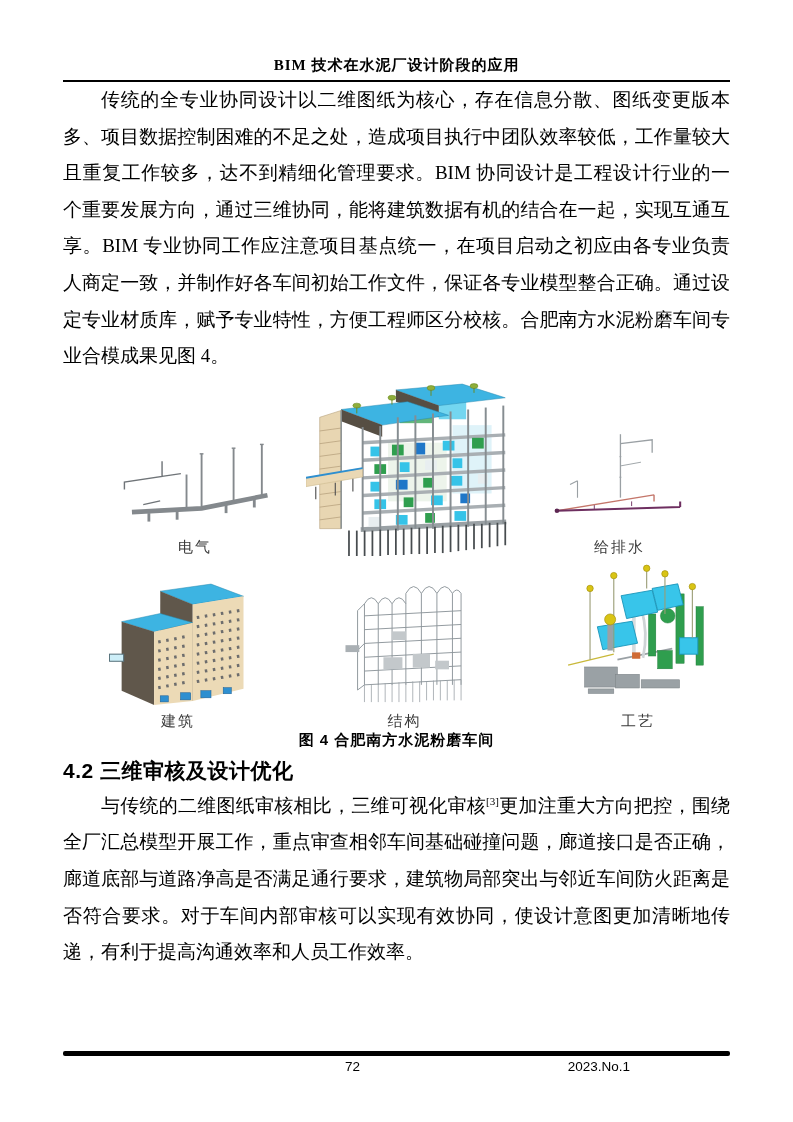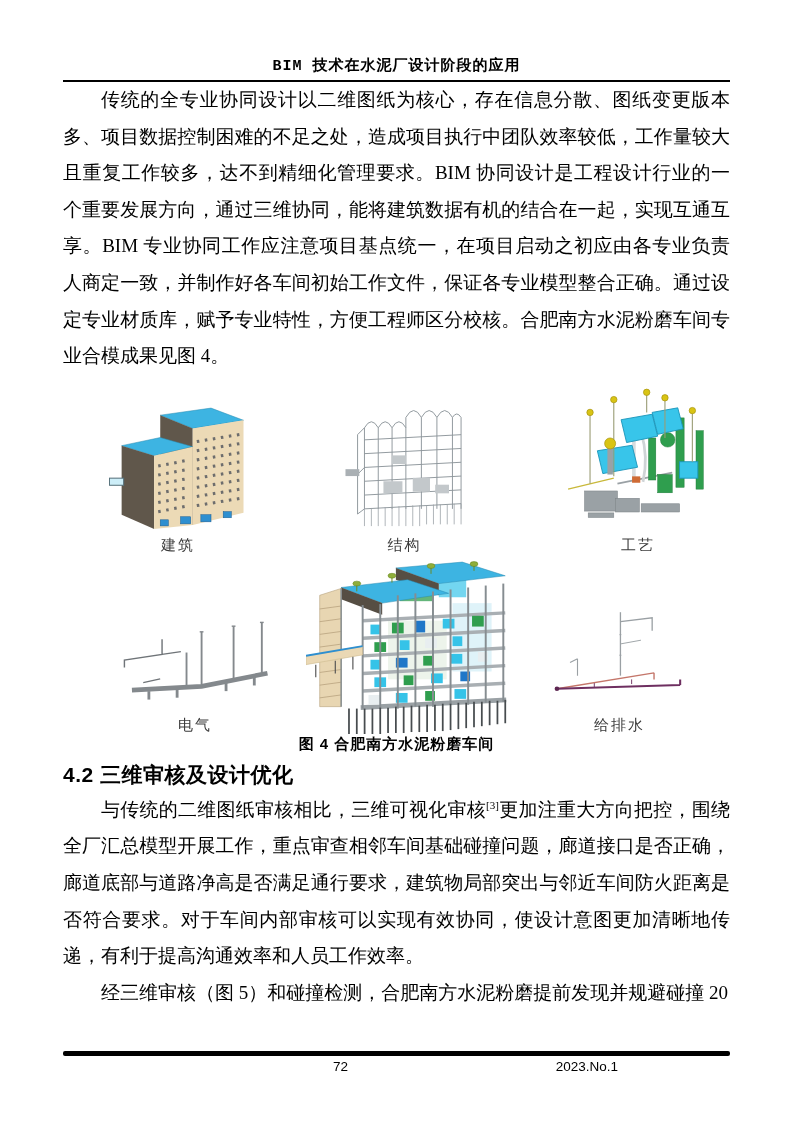--- a/index.html
+++ b/index.html
@@ -1,192 +1,56 @@
 <!DOCTYPE html>
 <html><head>
 <meta charset="utf-8">
 <style>
   html,body{margin:0;padding:0;}
   body{width:793px;height:1122px;background:#ffffff;position:relative;overflow:hidden;
        font-family:"Liberation Serif", serif;color:#000;}
   .content{position:absolute;left:63px;top:0;width:667px;}
   .header{padding-top:56px;padding-bottom:5px;border-bottom:2.5px solid #000;
-          text-align:center;font-family:Liberation Mono, monospace;
+          text-align:center;font-family:Liberation Serif, serif;
           font-size:15px;font-weight:600;letter-spacing:1px;}
   h2.sec{font-family:"Liberation Sans",sans-serif;font-size:21px;font-weight:bold;
          letter-spacing:.5px;margin:7px 0 3px 0;}
   p.body{font-size:19px;line-height:36.6px;text-align:justify;text-indent:2em;margin:0;}
   p.body sup{font-size:11px;line-height:0;}
   .figure{margin-top:6px;}
   .fig-row{display:flex;justify-content:space-between;align-items:flex-end;}
   .row1{padding:4px 16px 0 46px;}
   .row2{padding:2px 38px 0 52px;margin-top:4px;}
   .fig-cell{text-align:center;}
   .fig-label{font-size:15px;color:#3a3a3a;margin-top:3px;letter-spacing:2px;}
   .combined-cell{margin-bottom:-4px;}
   .caption{text-align:center;font-family:"Liberation Sans",sans-serif;font-weight:bold;
            font-size:15px;letter-spacing:1px;}
   .footer-rule{position:absolute;left:63px;top:1051px;width:667px;height:4.5px;
                background:#000;border-radius:2px;}
-  .footer{position:absolute;left:0;top:1059px;width:681px;
+  .footer{position:absolute;left:12px;top:1059px;width:681px;
           font-family:"Liberation Sans",sans-serif;font-size:13.5px;}
   .footer .page-num{display:block;text-align:center;}
   .footer .issue{position:absolute;right:63px;top:0;}
   svg{display:block;margin:0 auto;}
 </style>
 </head>
 <body>
 
 <div class="page">
   <div class="content">
 
     <div class="header">
       <span>BIM 技术在水泥厂设计阶段的应用</span>
     </div>
 
 
     <p class="body">传统的全专业协同设计以二维图纸为核心，存在信息分散、图纸变更版本多、项目数据控制困难的不足之处，造成项目执行中团队效率较低，工作量较大且重复工作较多，达不到精细化管理要求。BIM 协同设计是工程设计行业的一个重要发展方向，通过三维协同，能将建筑数据有机的结合在一起，实现互通互享。BIM 专业协同工作应注意项目基点统一，在项目启动之初应由各专业负责人商定一致，并制作好各车间初始工作文件，保证各专业模型整合正确。通过设定专业材质库，赋予专业特性，方便工程师区分校核。合肥南方水泥粉磨车间专业合模成果见图 4。</p>
 
     <div class="figure">
-
-      <div class="fig-row row1">
-
-        <div class="fig-cell">
-          <svg width="138" height="130" viewBox="0 0 135 128">
-            <polygon points="50,12 100,5 132,17 82,25" fill="#3db4e2" stroke="#2a8ab0" stroke-width="0.5"></polygon>
-            <polygon points="50,12 82,25 82,120 50,106" fill="#60574b"></polygon>
-            <polygon points="82,25 132,17 132,108 82,120" fill="#ecdab6"></polygon>
-            <polygon points="12,42 50,34 82,43 44,52" fill="#3db4e2" stroke="#2a8ab0" stroke-width="0.5"></polygon>
-            <polygon points="12,42 44,52 44,124 12,110" fill="#60574b"></polygon>
-            <polygon points="44,52 82,43 82,120 44,124" fill="#ecdab6"></polygon>
-            <g stroke="#6d6d6d" stroke-width="3" stroke-dasharray="2.5 5.5">
-              <line x1="86" y1="38" x2="128" y2="31"></line>
-                <line x1="86" y1="47" x2="128" y2="40"></line>
-              <line x1="86" y1="56" x2="128" y2="49"></line>
-                <line x1="86" y1="65" x2="128" y2="58"></line>
-              <line x1="86" y1="74" x2="128" y2="67"></line>
-                <line x1="86" y1="83" x2="128" y2="76"></line>
-              <line x1="86" y1="92" x2="128" y2="85"></line>
-                <line x1="86" y1="101" x2="128" y2="94"></line>
-              <line x1="48" y1="62" x2="79" y2="56"></line>
-                <line x1="48" y1="71" x2="79" y2="65"></line>
-              <line x1="48" y1="80" x2="79" y2="74"></line>
-                <line x1="48" y1="89" x2="79" y2="83"></line>
-              <line x1="48" y1="98" x2="79" y2="92"></line>
-                <line x1="48" y1="107" x2="79" y2="101"></line>
-            </g>
-            <rect x="0" y="74" width="14" height="7" fill="#cdeef8" stroke="#55707a" stroke-width="1"></rect>
-            <g fill="#2e8fd0" stroke="#1a5d92" stroke-width="0.5">
-              <rect x="50" y="115" width="8" height="6"></rect>
-                <rect x="70" y="112" width="10" height="7"></rect>
-              <rect x="90" y="110" width="10" height="7"></rect>
-                <rect x="112" y="107" width="8" height="6"></rect>
-            </g>
-          </svg>
-          <div class="fig-label">建筑</div>
-        </div>
-
-        <div class="fig-cell">
-          <svg width="138" height="138" viewBox="0 0 150 160">
-            <g stroke="#8d959b" stroke-width="1.1" fill="none">
-              <path d="M28,38 Q36,24 44,38 M44,38 Q52,24 60,38 M60,38 Q68,24 76,38"></path>
-              <path d="M76,26 Q85,10 94,26 M94,26 Q103,10 112,26 M112,26 Q121,10 130,26 M130,26 Q135,18 140,26"></path>
-              <line x1="28" y1="38" x2="28" y2="132"></line>
-                <line x1="44" y1="38" x2="44" y2="132"></line>
-              <line x1="60" y1="38" x2="60" y2="132"></line>
-                <line x1="76" y1="26" x2="76" y2="132"></line>
-              <line x1="94" y1="26" x2="94" y2="132"></line>
-                <line x1="112" y1="26" x2="112" y2="132"></line>
-              <line x1="130" y1="26" x2="130" y2="132"></line>
-                <line x1="140" y1="26" x2="140" y2="132"></line>
-              <line x1="28" y1="52" x2="140" y2="46"></line>
-                <line x1="28" y1="68" x2="140" y2="62"></line>
-              <line x1="28" y1="84" x2="140" y2="78"></line>
-                <line x1="28" y1="100" x2="140" y2="94"></line>
-              <line x1="28" y1="116" x2="140" y2="110"></line>
-                <line x1="28" y1="132" x2="140" y2="126"></line>
-              <line x1="20" y1="46" x2="20" y2="138"></line>
-                <line x1="20" y1="46" x2="28" y2="38"></line>
-              <line x1="20" y1="138" x2="28" y2="132"></line>
-                <line x1="20" y1="92" x2="28" y2="84"></line>
-            </g>
-            <g stroke="#9aa1a6" stroke-width="0.9">
-              <line x1="28" y1="132" x2="28" y2="152"></line>
-                <line x1="36" y1="131" x2="36" y2="152"></line>
-              <line x1="44" y1="131" x2="44" y2="152"></line>
-                <line x1="52" y1="130" x2="52" y2="152"></line>
-              <line x1="60" y1="130" x2="60" y2="152"></line>
-                <line x1="68" y1="129" x2="68" y2="152"></line>
-              <line x1="76" y1="129" x2="76" y2="152"></line>
-                <line x1="84" y1="128" x2="84" y2="152"></line>
-              <line x1="92" y1="128" x2="92" y2="152"></line>
-                <line x1="100" y1="128" x2="100" y2="150"></line>
-              <line x1="108" y1="127" x2="108" y2="150"></line>
-                <line x1="116" y1="127" x2="116" y2="150"></line>
-              <line x1="124" y1="127" x2="124" y2="150"></line>
-                <line x1="132" y1="126" x2="132" y2="150"></line>
-              <line x1="140" y1="126" x2="140" y2="150"></line>
-            </g>
-            <g fill="#c3c8cb">
-              <rect x="50" y="100" width="22" height="14"></rect>
-                <rect x="84" y="96" width="20" height="16"></rect>
-              <rect x="110" y="104" width="16" height="10"></rect>
-                <rect x="60" y="70" width="16" height="10"></rect>
-            </g>
-            <rect x="6" y="86" width="16" height="8" fill="#aab0b4"></rect>
-          </svg>
-          <div class="fig-label">结构</div>
-        </div>
-
-        <div class="fig-cell">
-          <svg width="152" height="148" viewBox="0 0 165 162">
-            <g fill="#9aa1a5" stroke="#7d8488" stroke-width="0.6">
-              <rect x="24" y="116" width="36" height="22"></rect>
-                <rect x="28" y="140" width="28" height="5"></rect>
-              <rect x="58" y="124" width="26" height="15"></rect>
-                <rect x="86" y="130" width="42" height="9"></rect>
-            </g>
-            <line x1="6" y1="114" x2="56" y2="102" stroke="#c9b93a" stroke-width="1.5"></line>
-            <line x1="60" y1="108" x2="120" y2="96" stroke="#9aa1a5" stroke-width="2"></line>
-            <g fill="#2f9e4e" stroke="#1e7a38" stroke-width="0.5">
-              <rect x="124" y="36" width="9" height="76"></rect>
-                <rect x="146" y="50" width="8" height="64"></rect>
-              <rect x="94" y="58" width="8" height="46"></rect>
-                <circle cx="115" cy="60" r="8"></circle>
-              <rect x="104" y="98" width="16" height="20"></rect>
-            </g>
-            <path d="M78,58 L78,102" stroke="#d8dcde" stroke-width="4" fill="none"></path>
-            <path d="M86,52 Q94,78 88,106" stroke="#cfd4d6" stroke-width="3" fill="none"></path>
-            <g fill="#38c5ea" stroke="#1a96ba" stroke-width="1">
-              <polygon points="64,38 98,32 104,56 70,63"></polygon>
-              <polygon points="98,30 126,25 132,48 104,54"></polygon>
-              <polygon points="38,72 76,66 82,90 44,97"></polygon>
-              <rect x="128" y="84" width="20" height="18"></rect>
-            </g>
-            <rect x="76" y="100" width="9" height="7" fill="#cf6b35"></rect>
-            <g stroke="#999c74" stroke-width="1.2">
-              <line x1="30" y1="30" x2="30" y2="108"></line>
-                <line x1="56" y1="16" x2="56" y2="100"></line>
-              <line x1="92" y1="8" x2="92" y2="30"></line>
-                <line x1="112" y1="14" x2="112" y2="58"></line>
-              <line x1="142" y1="28" x2="142" y2="84"></line>
-            </g>
-            <rect x="49" y="68" width="6" height="30" fill="#9aa1a5"></rect>
-            <g fill="#d9c414" stroke="#a89510" stroke-width="0.8">
-              <circle cx="30" cy="30" r="3.5"></circle>
-                <circle cx="56" cy="16" r="3.5"></circle>
-              <circle cx="92" cy="8" r="3.5"></circle>
-                <circle cx="112" cy="14" r="3.5"></circle>
-              <circle cx="142" cy="28" r="3.5"></circle>
-                <circle cx="52" cy="64" r="6"></circle>
-            </g>
-          </svg>
-          <div class="fig-label">工艺</div>
-        </div>
-      </div>
 
       <div class="fig-row row2">
 
         <div class="fig-cell">
           <svg width="160" height="104" viewBox="0 0 170 110">
             <g fill="none" stroke="#84898d">
               <path d="M18,86 L92,82 L162,68" stroke-width="5"></path>
               <g stroke-width="3">
                 <line x1="36" y1="87" x2="36" y2="96"></line>
                   <line x1="66" y1="85" x2="66" y2="94"></line>
@@ -332,28 +196,163 @@
               <path d="M48,88 L48,93 M88,84 L88,89" stroke="#6e2f60" stroke-width="1"></path>
             </g>
             <circle cx="8" cy="94" r="2.5" fill="#5d2752"></circle>
             <circle cx="76" cy="36" r="1" fill="#9aa0a4"></circle>
             <circle cx="76" cy="58" r="1" fill="#9aa0a4"></circle>
           </svg>
           <div class="fig-label">给排水</div>
         </div>
       </div>
 
+      <div class="fig-row row1">
+
+        <div class="fig-cell">
+          <svg width="138" height="130" viewBox="0 0 135 128">
+            <polygon points="50,12 100,5 132,17 82,25" fill="#3db4e2" stroke="#2a8ab0" stroke-width="0.5"></polygon>
+            <polygon points="50,12 82,25 82,120 50,106" fill="#60574b"></polygon>
+            <polygon points="82,25 132,17 132,108 82,120" fill="#ecdab6"></polygon>
+            <polygon points="12,42 50,34 82,43 44,52" fill="#3db4e2" stroke="#2a8ab0" stroke-width="0.5"></polygon>
+            <polygon points="12,42 44,52 44,124 12,110" fill="#60574b"></polygon>
+            <polygon points="44,52 82,43 82,120 44,124" fill="#ecdab6"></polygon>
+            <g stroke="#6d6d6d" stroke-width="3" stroke-dasharray="2.5 5.5">
+              <line x1="86" y1="38" x2="128" y2="31"></line>
+                <line x1="86" y1="47" x2="128" y2="40"></line>
+              <line x1="86" y1="56" x2="128" y2="49"></line>
+                <line x1="86" y1="65" x2="128" y2="58"></line>
+              <line x1="86" y1="74" x2="128" y2="67"></line>
+                <line x1="86" y1="83" x2="128" y2="76"></line>
+              <line x1="86" y1="92" x2="128" y2="85"></line>
+                <line x1="86" y1="101" x2="128" y2="94"></line>
+              <line x1="48" y1="62" x2="79" y2="56"></line>
+                <line x1="48" y1="71" x2="79" y2="65"></line>
+              <line x1="48" y1="80" x2="79" y2="74"></line>
+                <line x1="48" y1="89" x2="79" y2="83"></line>
+              <line x1="48" y1="98" x2="79" y2="92"></line>
+                <line x1="48" y1="107" x2="79" y2="101"></line>
+            </g>
+            <rect x="0" y="74" width="14" height="7" fill="#cdeef8" stroke="#55707a" stroke-width="1"></rect>
+            <g fill="#2e8fd0" stroke="#1a5d92" stroke-width="0.5">
+              <rect x="50" y="115" width="8" height="6"></rect>
+                <rect x="70" y="112" width="10" height="7"></rect>
+              <rect x="90" y="110" width="10" height="7"></rect>
+                <rect x="112" y="107" width="8" height="6"></rect>
+            </g>
+          </svg>
+          <div class="fig-label">建筑</div>
+        </div>
+
+        <div class="fig-cell">
+          <svg width="138" height="138" viewBox="0 0 150 160">
+            <g stroke="#8d959b" stroke-width="1.1" fill="none">
+              <path d="M28,38 Q36,24 44,38 M44,38 Q52,24 60,38 M60,38 Q68,24 76,38"></path>
+              <path d="M76,26 Q85,10 94,26 M94,26 Q103,10 112,26 M112,26 Q121,10 130,26 M130,26 Q135,18 140,26"></path>
+              <line x1="28" y1="38" x2="28" y2="132"></line>
+                <line x1="44" y1="38" x2="44" y2="132"></line>
+              <line x1="60" y1="38" x2="60" y2="132"></line>
+                <line x1="76" y1="26" x2="76" y2="132"></line>
+              <line x1="94" y1="26" x2="94" y2="132"></line>
+                <line x1="112" y1="26" x2="112" y2="132"></line>
+              <line x1="130" y1="26" x2="130" y2="132"></line>
+                <line x1="140" y1="26" x2="140" y2="132"></line>
+              <line x1="28" y1="52" x2="140" y2="46"></line>
+                <line x1="28" y1="68" x2="140" y2="62"></line>
+              <line x1="28" y1="84" x2="140" y2="78"></line>
+                <line x1="28" y1="100" x2="140" y2="94"></line>
+              <line x1="28" y1="116" x2="140" y2="110"></line>
+                <line x1="28" y1="132" x2="140" y2="126"></line>
+              <line x1="20" y1="46" x2="20" y2="138"></line>
+                <line x1="20" y1="46" x2="28" y2="38"></line>
+              <line x1="20" y1="138" x2="28" y2="132"></line>
+                <line x1="20" y1="92" x2="28" y2="84"></line>
+            </g>
+            <g stroke="#9aa1a6" stroke-width="0.9">
+              <line x1="28" y1="132" x2="28" y2="152"></line>
+                <line x1="36" y1="131" x2="36" y2="152"></line>
+              <line x1="44" y1="131" x2="44" y2="152"></line>
+                <line x1="52" y1="130" x2="52" y2="152"></line>
+              <line x1="60" y1="130" x2="60" y2="152"></line>
+                <line x1="68" y1="129" x2="68" y2="152"></line>
+              <line x1="76" y1="129" x2="76" y2="152"></line>
+                <line x1="84" y1="128" x2="84" y2="152"></line>
+              <line x1="92" y1="128" x2="92" y2="152"></line>
+                <line x1="100" y1="128" x2="100" y2="150"></line>
+              <line x1="108" y1="127" x2="108" y2="150"></line>
+                <line x1="116" y1="127" x2="116" y2="150"></line>
+              <line x1="124" y1="127" x2="124" y2="150"></line>
+                <line x1="132" y1="126" x2="132" y2="150"></line>
+              <line x1="140" y1="126" x2="140" y2="150"></line>
+            </g>
+            <g fill="#c3c8cb">
+              <rect x="50" y="100" width="22" height="14"></rect>
+                <rect x="84" y="96" width="20" height="16"></rect>
+              <rect x="110" y="104" width="16" height="10"></rect>
+                <rect x="60" y="70" width="16" height="10"></rect>
+            </g>
+            <rect x="6" y="86" width="16" height="8" fill="#aab0b4"></rect>
+          </svg>
+          <div class="fig-label">结构</div>
+        </div>
+
+        <div class="fig-cell">
+          <svg width="152" height="148" viewBox="0 0 165 162">
+            <g fill="#9aa1a5" stroke="#7d8488" stroke-width="0.6">
+              <rect x="24" y="116" width="36" height="22"></rect>
+                <rect x="28" y="140" width="28" height="5"></rect>
+              <rect x="58" y="124" width="26" height="15"></rect>
+                <rect x="86" y="130" width="42" height="9"></rect>
+            </g>
+            <line x1="6" y1="114" x2="56" y2="102" stroke="#c9b93a" stroke-width="1.5"></line>
+            <line x1="60" y1="108" x2="120" y2="96" stroke="#9aa1a5" stroke-width="2"></line>
+            <g fill="#2f9e4e" stroke="#1e7a38" stroke-width="0.5">
+              <rect x="124" y="36" width="9" height="76"></rect>
+                <rect x="146" y="50" width="8" height="64"></rect>
+              <rect x="94" y="58" width="8" height="46"></rect>
+                <circle cx="115" cy="60" r="8"></circle>
+              <rect x="104" y="98" width="16" height="20"></rect>
+            </g>
+            <path d="M78,58 L78,102" stroke="#d8dcde" stroke-width="4" fill="none"></path>
+            <path d="M86,52 Q94,78 88,106" stroke="#cfd4d6" stroke-width="3" fill="none"></path>
+            <g fill="#38c5ea" stroke="#1a96ba" stroke-width="1">
+              <polygon points="64,38 98,32 104,56 70,63"></polygon>
+              <polygon points="98,30 126,25 132,48 104,54"></polygon>
+              <polygon points="38,72 76,66 82,90 44,97"></polygon>
+              <rect x="128" y="84" width="20" height="18"></rect>
+            </g>
+            <rect x="76" y="100" width="9" height="7" fill="#cf6b35"></rect>
+            <g stroke="#999c74" stroke-width="1.2">
+              <line x1="30" y1="30" x2="30" y2="108"></line>
+                <line x1="56" y1="16" x2="56" y2="100"></line>
+              <line x1="92" y1="8" x2="92" y2="30"></line>
+                <line x1="112" y1="14" x2="112" y2="58"></line>
+              <line x1="142" y1="28" x2="142" y2="84"></line>
+            </g>
+            <rect x="49" y="68" width="6" height="30" fill="#9aa1a5"></rect>
+            <g fill="#d9c414" stroke="#a89510" stroke-width="0.8">
+              <circle cx="30" cy="30" r="3.5"></circle>
+                <circle cx="56" cy="16" r="3.5"></circle>
+              <circle cx="92" cy="8" r="3.5"></circle>
+                <circle cx="112" cy="14" r="3.5"></circle>
+              <circle cx="142" cy="28" r="3.5"></circle>
+                <circle cx="52" cy="64" r="6"></circle>
+            </g>
+          </svg>
+          <div class="fig-label">工艺</div>
+        </div>
+      </div>
+
       <div class="caption">图 4 合肥南方水泥粉磨车间</div>
     </div>
 
     <h2 class="sec">4.2 三维审核及设计优化</h2>
 
     <p class="body"><span>与传统的二维图纸审核相比，三维可视化审核</span><sup>[3]</sup><span>更加注重大方向把控，围绕全厂汇总模型开展工作，重点审查相邻车间基础碰撞问题，廊道接口是否正确，廊道底部与道路净高是否满足通行要求，建筑物局部突出与邻近车间防火距离是否符合要求。对于车间内部审核可以实现有效协同，使设计意图更加清晰地传递，有利于提高沟通效率和人员工作效率。</span></p>
 
-    <p class="body">经三维审核（图 5）和碰撞检测，合肥南方水泥粉磨提前发现并规避碰撞 20</p>
 
   </div>
 
   <div class="footer-rule"></div>
   <div class="footer">
     <span class="page-num">72</span>
     <span class="issue">2023.No.1</span>
   </div>
 </div>
 

